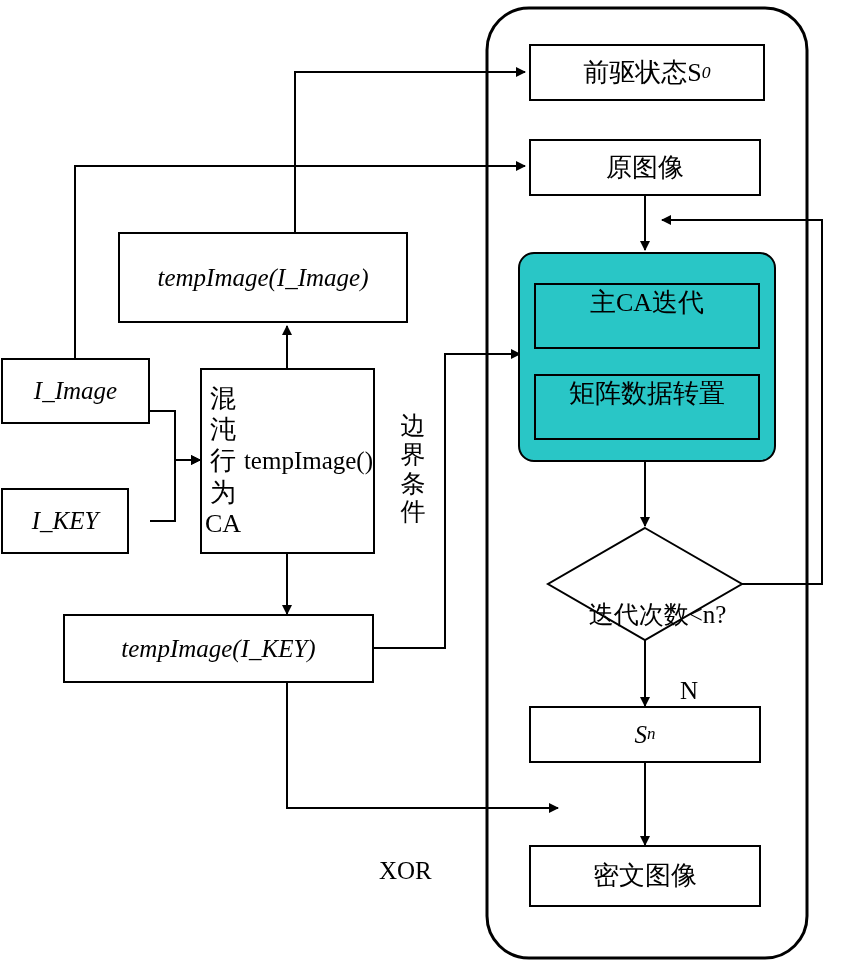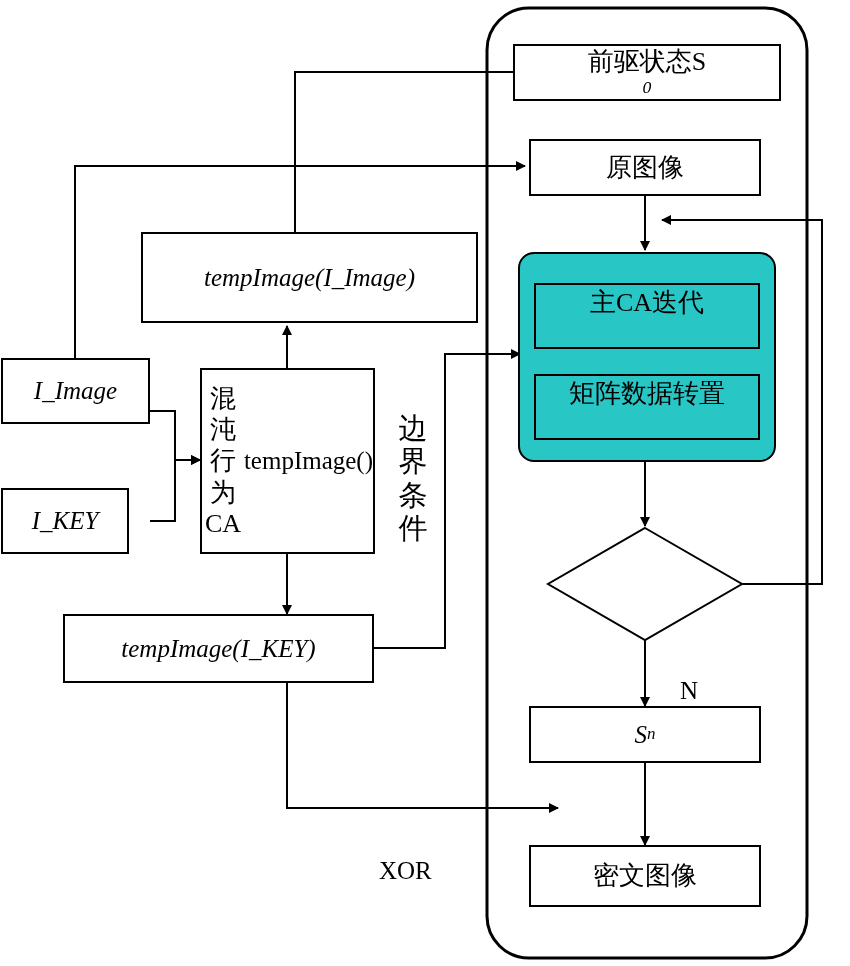--- a/index.html
+++ b/index.html
@@ -65,21 +65,21 @@
     font-family: "Liberation Serif", serif;
     font-size: 25px;
     color: #000000;
     white-space: pre;
     line-height: 1.15;
   }
   .label.vert {
     width: 26px;
     text-align: center;
     white-space: normal;
-    font-size: 29px;
+    font-size: 25px;
   }
   .sub {
     font-size: 0.68em;
     vertical-align: sub;
   }
   .ital {
     font-style: italic;
   }
   .diamond-text {
     position: absolute;
@@ -125,30 +125,30 @@
 
     <path d="M742,584 L822,584 L822,220 L662,220" fill="none" stroke="#000000" stroke-width="2" marker-end="url(#arrow)"></path>
 
     <path d="M645,640 L645,706" fill="none" stroke="#000000" stroke-width="2" marker-end="url(#arrow)"></path>
 
     <path d="M645,762 L645,845" fill="none" stroke="#000000" stroke-width="2" marker-end="url(#arrow)"></path>
 
     <path d="M287,420 L287,808 L558,808" fill="none" stroke="#000000" stroke-width="2" marker-end="url(#arrow)"></path>
   </svg>
 
-  <div class="node cn" style="left:513px; top:44px; width:268px; height:57px;flex-direction:column;">
+  <div class="node cn" style="left:529px; top:44px; width:236px; height:57px;">
     <span>前驱状态S</span>
       <span class="sub ital">0</span>
   </div>
 
   <div class="node cn" style="left:529px; top:139px; width:232px; height:57px;">
     <span>原图像</span>
   </div>
 
-  <div class="node it" style="left:141px; top:232px; width:337px; height:91px;">
+  <div class="node it" style="left:118px; top:232px; width:290px; height:91px;">
     <span>tempImage(I_Image)</span>
   </div>
 
   <div class="node it" style="left:1px; top:358px; width:149px; height:66px;">
     <span>I_Image</span>
   </div>
 
   <div class="node it" style="left:1px; top:488px; width:128px; height:66px;">
     <span>I_KEY</span>
   </div>
@@ -163,20 +163,23 @@
   </div>
 
   <div class="teal-group" style="left:518px; top:252px; width:258px; height:210px;"></div>
   <div class="teal-box" style="left:534px; top:283px; width:226px; height:66px;">
     <span>主CA迭代</span>
   </div>
   <div class="teal-box" style="left:534px; top:374px; width:226px; height:66px;">
     <span>矩阵数据转置</span>
   </div>
 
+  <div class="diamond-text" style="left:548px; top:570px; width:194px;">
+    <span>迭代次数&lt;n?</span>
+  </div>
 
   <div class="node it" style="left:529px; top:706px; width:232px; height:57px;">
     <span>S</span>
       <span class="sub">n</span>
   </div>
 
   <div class="node cn" style="left:529px; top:845px; width:232px; height:62px;">
     <span>密文图像</span>
   </div>
 

